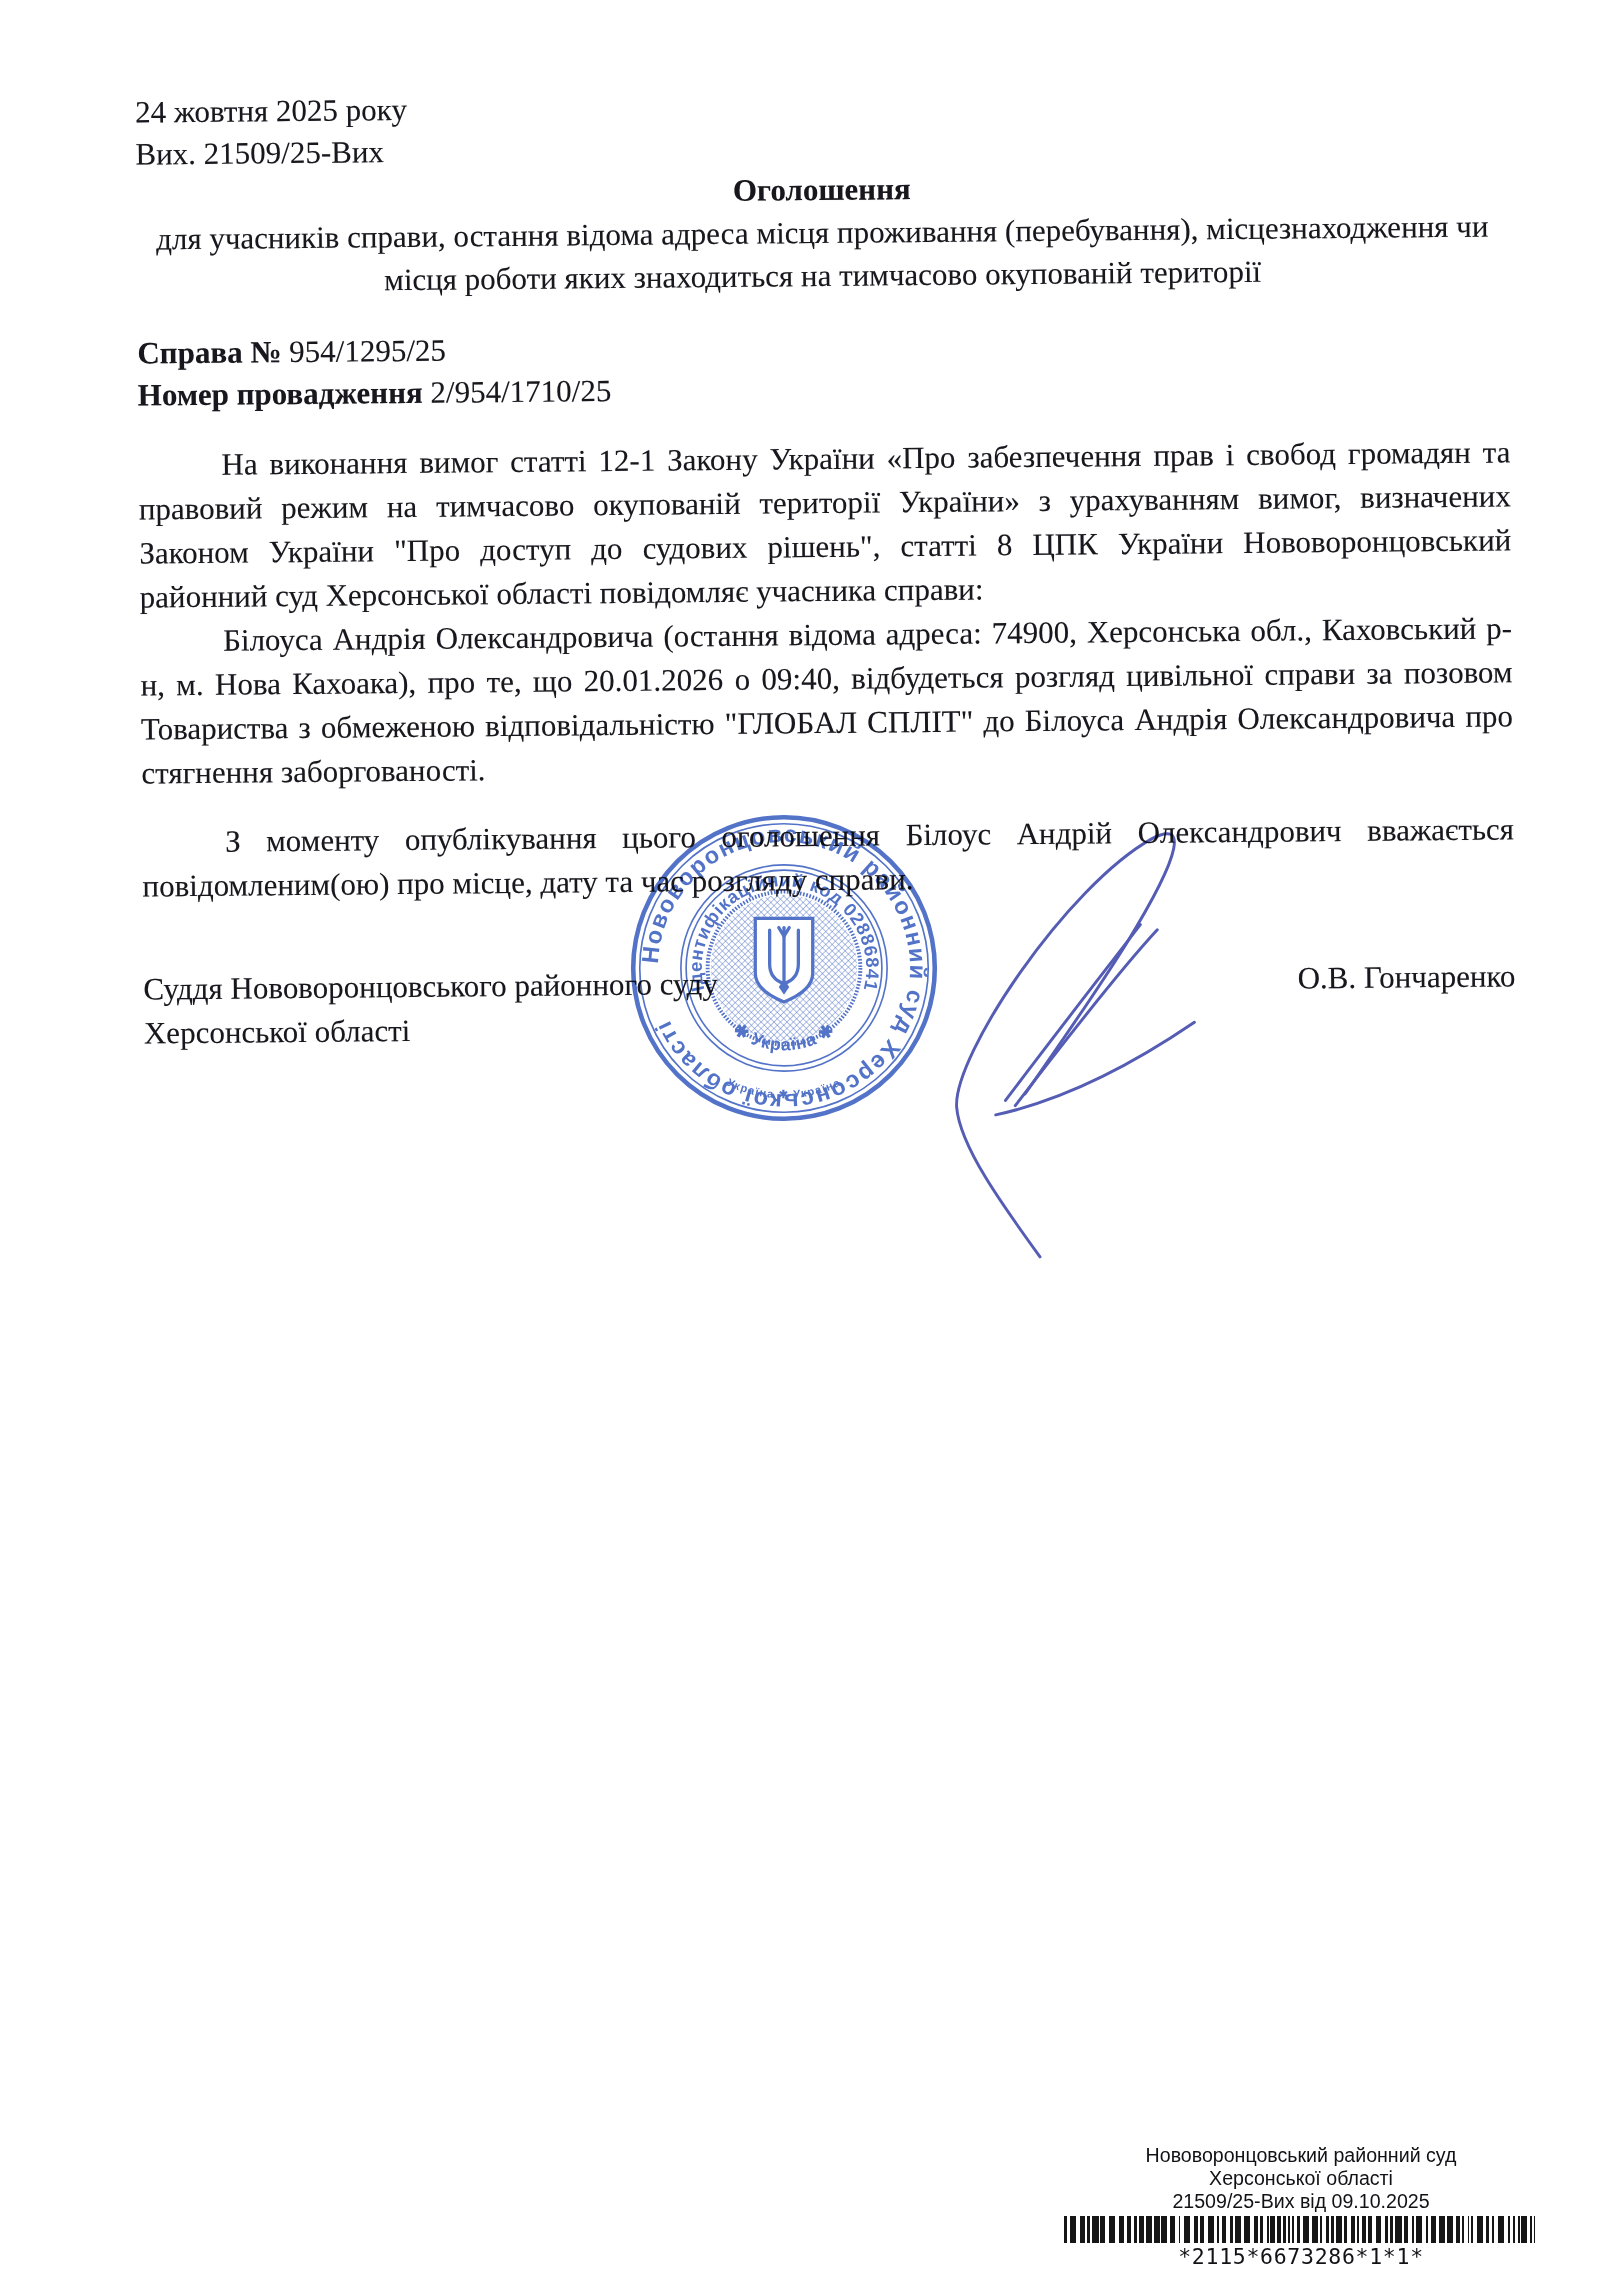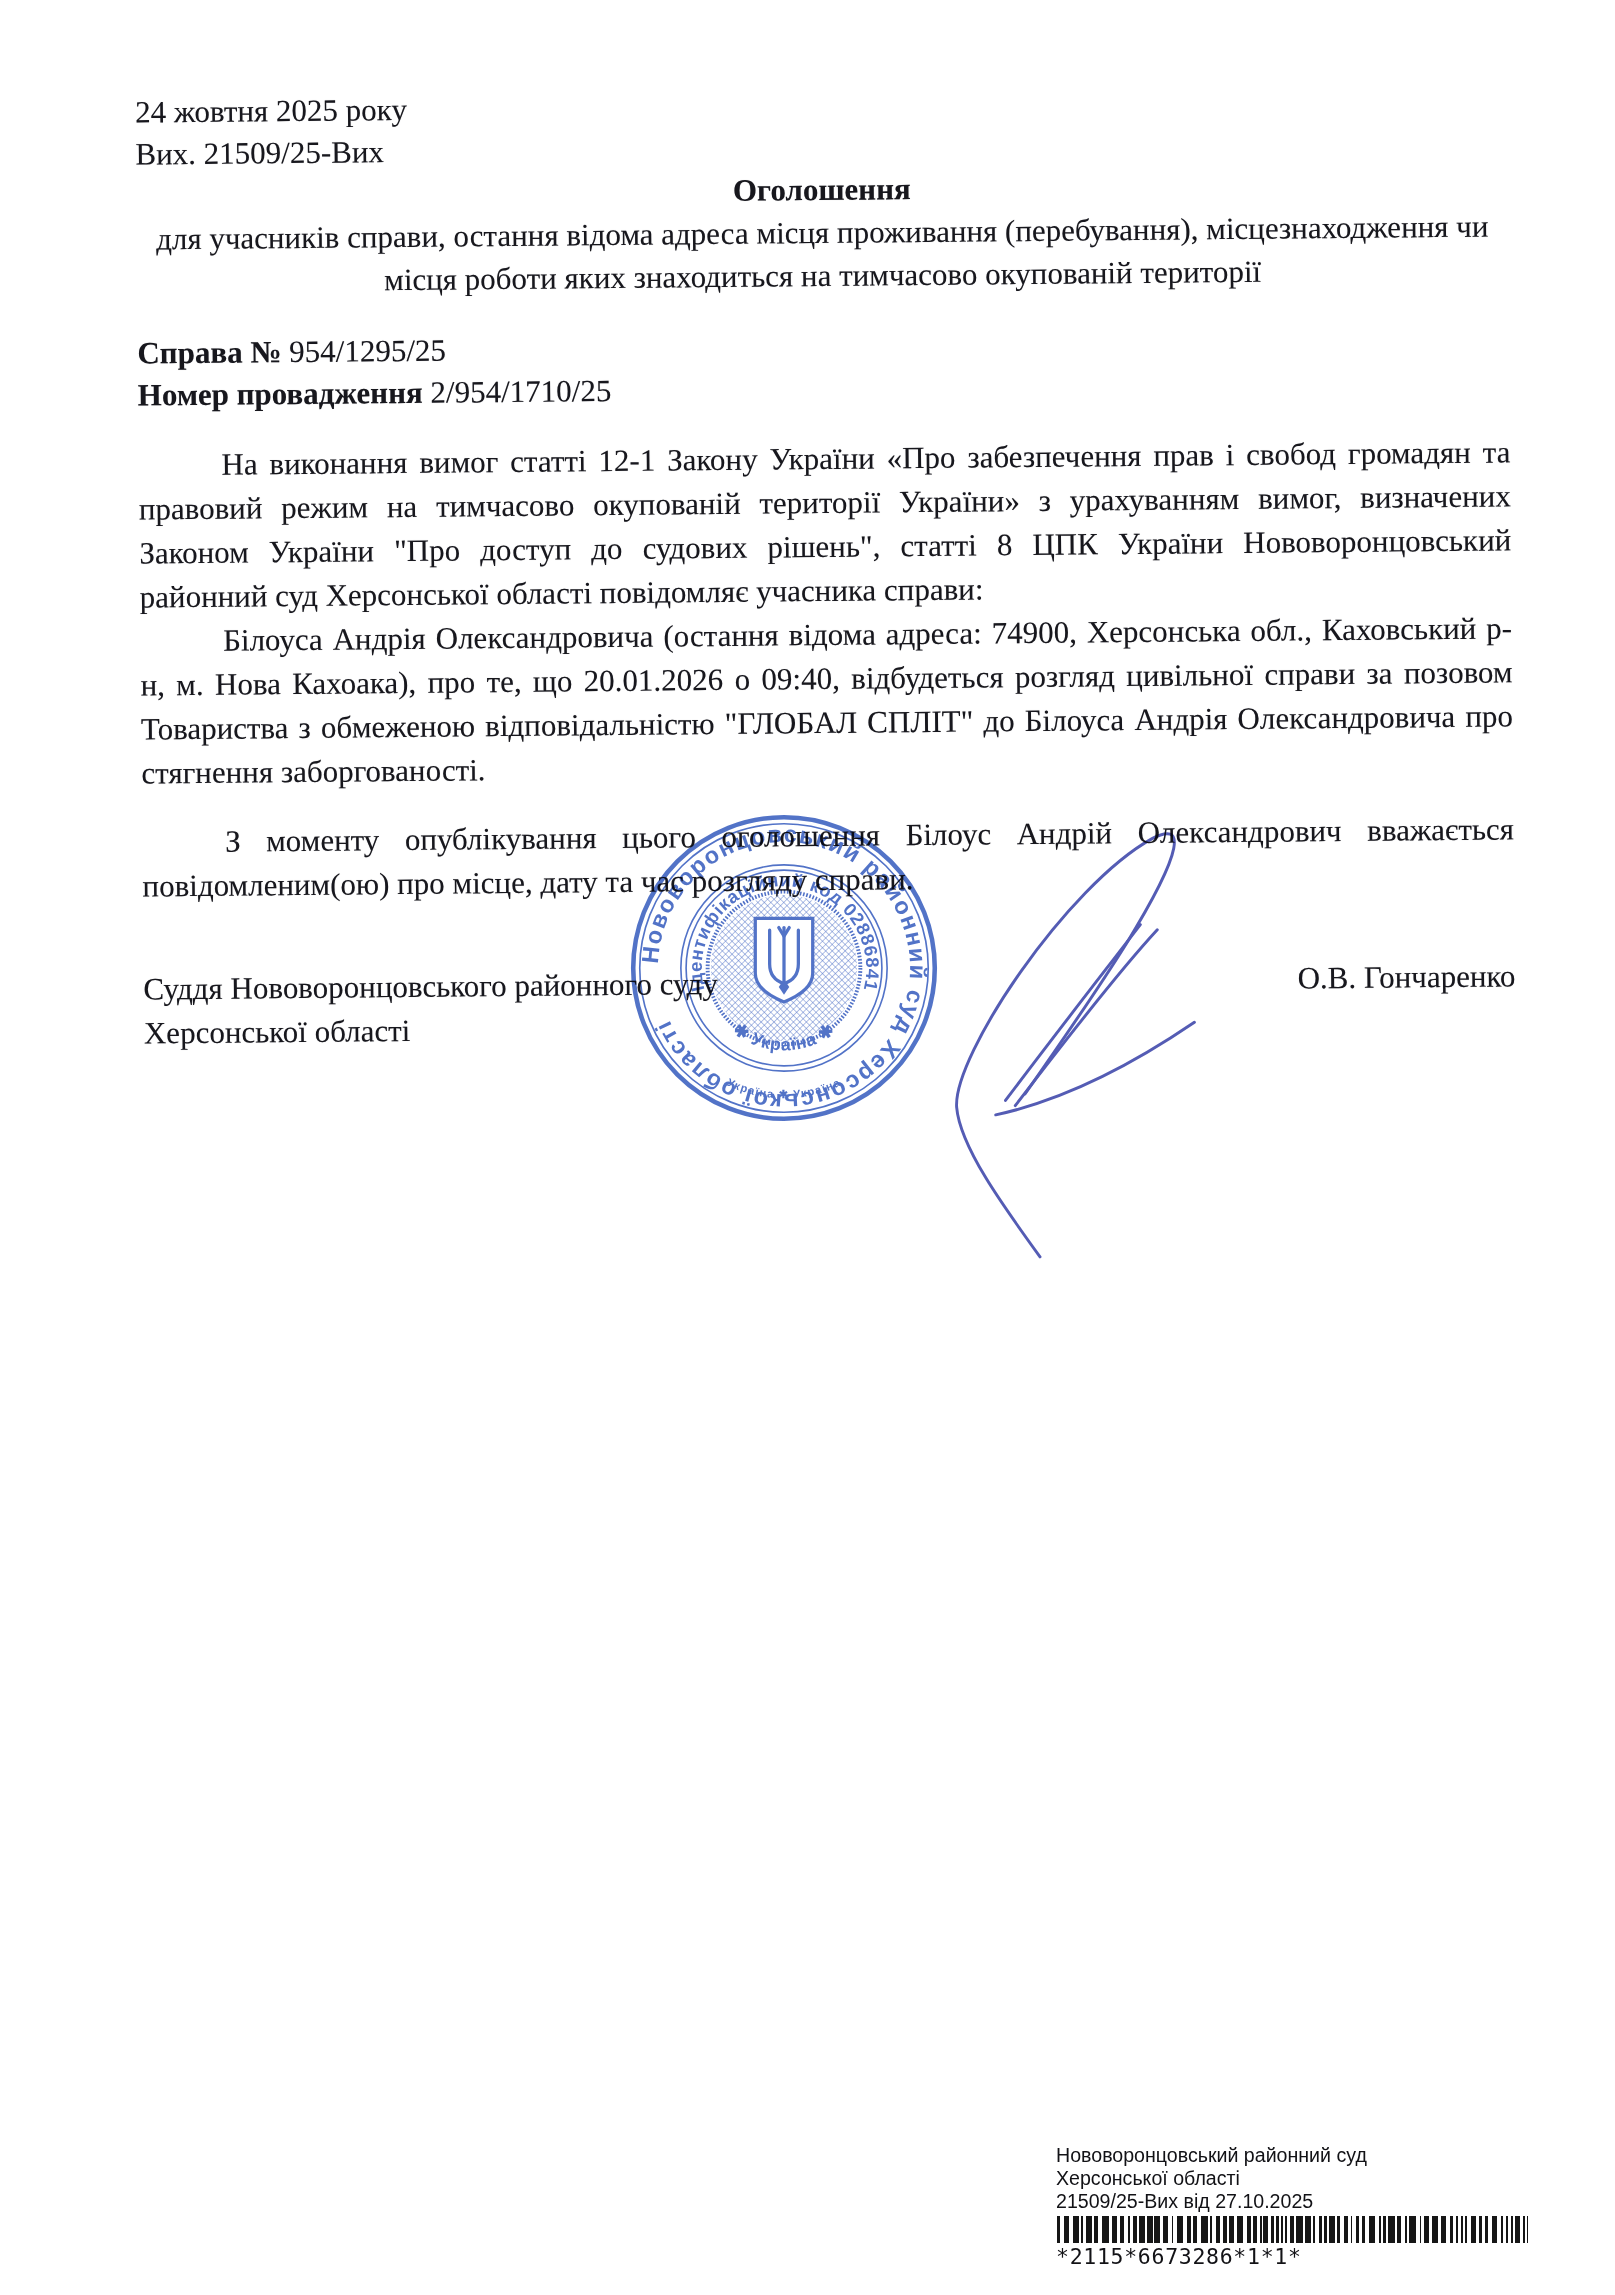--- a/index.html
+++ b/index.html
@@ -43,21 +43,21 @@
     position:absolute;left:628px;top:812px;width:312px;height:312px;
     opacity:.88;mix-blend-mode:multiply;
   }
   .seal text{font-family:"Liberation Sans", sans-serif;}
   .signature{
     position:absolute;left:898px;top:807px;width:314px;height:458px;
     mix-blend-mode:multiply;opacity:.95;
   }
   .footer{
     position:absolute;left:1056px;top:2144px;width:490px;
-    text-align:left;
+    text-align:center;
     font-family:"Liberation Sans", sans-serif;
     font-size:19.6px;line-height:23px;color:#121216;
   }
   .barcode{
     margin:3.3px auto 0;height:27px;width:488px;
     overflow:hidden;white-space:nowrap;font-size:0;line-height:0;
   }
   .barcode-text{
     font-family:"DejaVu Sans Mono", monospace;
     font-size:21.5px;line-height:25px;letter-spacing:0.7px;margin-top:0.7px;
@@ -145,19 +145,19 @@
       <path d="M218,690 C160,610 95,520 90,460 C85,380 260,120 390,48 C440,22 442,60 350,210 C300,290 230,390 195,440"></path>
       <path d="M165,450 C240,350 330,235 372,180"></path>
       <path d="M180,458 C255,360 348,242 398,188"></path>
       <path d="M150,472 C230,455 330,415 455,330"></path>
     </g>
   </svg>
 
   <div class="footer">
     <div>Нововоронцовський районний суд</div>
     <div>Херсонської області</div>
-    <div>21509/25-Вих від 27.10.2025</div>
+    <div>21509/25-Вих від 09.10.2025</div>
     <div class="barcode"><span style="display:inline-block;height:27px;width:3.3px;background:#161616;margin-right:3.3px"></span><span style="display:inline-block;height:27px;width:5.9px;background:#161616;margin-right:3.9px"></span><span style="display:inline-block;height:27px;width:5.2px;background:#161616;margin-right:2px"></span><span style="display:inline-block;height:27px;width:2.6px;background:#161616;margin-right:2.6px"></span><span style="display:inline-block;height:27px;width:6.5px;background:#161616;margin-right:1.3px"></span><span style="display:inline-block;height:27px;width:4.6px;background:#161616;margin-right:3.9px"></span><span style="display:inline-block;height:27px;width:6.5px;background:#161616;margin-right:3.9px"></span><span style="display:inline-block;height:27px;width:4.6px;background:#161616;margin-right:3.3px"></span><span style="display:inline-block;height:27px;width:3.9px;background:#161616;margin-right:3.3px"></span><span style="display:inline-block;height:27px;width:2.6px;background:#161616;margin-right:2.6px"></span><span style="display:inline-block;height:27px;width:4.6px;background:#161616;margin-right:2px"></span><span style="display:inline-block;height:27px;width:5.9px;background:#161616;margin-right:2px"></span><span style="display:inline-block;height:27px;width:5.9px;background:#161616;margin-right:1.3px"></span><span style="display:inline-block;height:27px;width:5.9px;background:#161616;margin-right:2.6px"></span><span style="display:inline-block;height:27px;width:5.2px;background:#161616;margin-right:3.9px"></span><span style="display:inline-block;height:27px;width:1.3px;background:#161616;margin-right:3.9px"></span><span style="display:inline-block;height:27px;width:5.9px;background:#161616;margin-right:3.9px"></span><span style="display:inline-block;height:27px;width:4.6px;background:#161616;margin-right:2px"></span><span style="display:inline-block;height:27px;width:3.9px;background:#161616;margin-right:3.9px"></span><span style="display:inline-block;height:27px;width:6.5px;background:#161616;margin-right:2.6px"></span><span style="display:inline-block;height:27px;width:2px;background:#161616;margin-right:3.3px"></span><span style="display:inline-block;height:27px;width:3.9px;background:#161616;margin-right:3.9px"></span><span style="display:inline-block;height:27px;width:3.3px;background:#161616;margin-right:2px"></span><span style="display:inline-block;height:27px;width:5.2px;background:#161616;margin-right:3.3px"></span><span style="display:inline-block;height:27px;width:5.9px;background:#161616;margin-right:3.9px"></span><span style="display:inline-block;height:27px;width:3.9px;background:#161616;margin-right:2px"></span><span style="display:inline-block;height:27px;width:3.9px;background:#161616;margin-right:3.3px"></span><span style="display:inline-block;height:27px;width:2px;background:#161616;margin-right:1.3px"></span><span style="display:inline-block;height:27px;width:4.6px;background:#161616;margin-right:2.6px"></span><span style="display:inline-block;height:27px;width:3.3px;background:#161616;margin-right:2.6px"></span><span style="display:inline-block;height:27px;width:2.6px;background:#161616;margin-right:2px"></span><span style="display:inline-block;height:27px;width:2px;background:#161616;margin-right:2px"></span><span style="display:inline-block;height:27px;width:2px;background:#161616;margin-right:3.3px"></span><span style="display:inline-block;height:27px;width:3.3px;background:#161616;margin-right:2.6px"></span><span style="display:inline-block;height:27px;width:6.5px;background:#161616;margin-right:2.6px"></span><span style="display:inline-block;height:27px;width:5.9px;background:#161616;margin-right:2px"></span><span style="display:inline-block;height:27px;width:2px;background:#161616;margin-right:3.9px"></span><span style="display:inline-block;height:27px;width:3.3px;background:#161616;margin-right:2px"></span><span style="display:inline-block;height:27px;width:2.6px;background:#161616;margin-right:2px"></span><span style="display:inline-block;height:27px;width:5.9px;background:#161616;margin-right:2px"></span><span style="display:inline-block;height:27px;width:3.3px;background:#161616;margin-right:3.9px"></span><span style="display:inline-block;height:27px;width:3.9px;background:#161616;margin-right:2.6px"></span><span style="display:inline-block;height:27px;width:1.3px;background:#161616;margin-right:3.9px"></span><span style="display:inline-block;height:27px;width:3.3px;background:#161616;margin-right:2.6px"></span><span style="display:inline-block;height:27px;width:3.3px;background:#161616;margin-right:3.9px"></span><span style="display:inline-block;height:27px;width:5.9px;background:#161616;margin-right:3.9px"></span><span style="display:inline-block;height:27px;width:2.6px;background:#161616;margin-right:2px"></span><span style="display:inline-block;height:27px;width:2.6px;background:#161616;margin-right:2.6px"></span><span style="display:inline-block;height:27px;width:6.5px;background:#161616;margin-right:2.6px"></span><span style="display:inline-block;height:27px;width:3.9px;background:#161616;margin-right:3.9px"></span><span style="display:inline-block;height:27px;width:2px;background:#161616;margin-right:2px"></span><span style="display:inline-block;height:27px;width:6.5px;background:#161616;margin-right:3.9px"></span><span style="display:inline-block;height:27px;width:1.3px;background:#161616;margin-right:3.3px"></span><span style="display:inline-block;height:27px;width:5.2px;background:#161616;margin-right:2.6px"></span><span style="display:inline-block;height:27px;width:5.9px;background:#161616;margin-right:2.6px"></span><span style="display:inline-block;height:27px;width:5.9px;background:#161616;margin-right:3.3px"></span><span style="display:inline-block;height:27px;width:3.3px;background:#161616;margin-right:2.6px"></span><span style="display:inline-block;height:27px;width:2px;background:#161616;margin-right:3.9px"></span><span style="display:inline-block;height:27px;width:1.3px;background:#161616;margin-right:2px"></span><span style="display:inline-block;height:27px;width:2px;background:#161616;margin-right:3.9px"></span><span style="display:inline-block;height:27px;width:5.2px;background:#161616;margin-right:3.3px"></span><span style="display:inline-block;height:27px;width:3.3px;background:#161616;margin-right:2.6px"></span><span style="display:inline-block;height:27px;width:2.6px;background:#161616;margin-right:3.9px"></span><span style="display:inline-block;height:27px;width:5.9px;background:#161616;margin-right:3.9px"></span><span style="display:inline-block;height:27px;width:2px;background:#161616;margin-right:2.6px"></span><span style="display:inline-block;height:27px;width:2px;background:#161616;margin-right:3.3px"></span><span style="display:inline-block;height:27px;width:2px;background:#161616;margin-right:1.3px"></span><span style="display:inline-block;height:27px;width:5.9px;background:#161616;margin-right:2.6px"></span><span style="display:inline-block;height:27px;width:2px;background:#161616;margin-right:2px"></span><span style="display:inline-block;height:27px;width:1.3px;background:#161616;margin-right:3.3px"></span></div>
     <div class="barcode-text">*2115*6673286*1*1*</div>
   </div>
 
 </div>
 
 
 </body></html>

